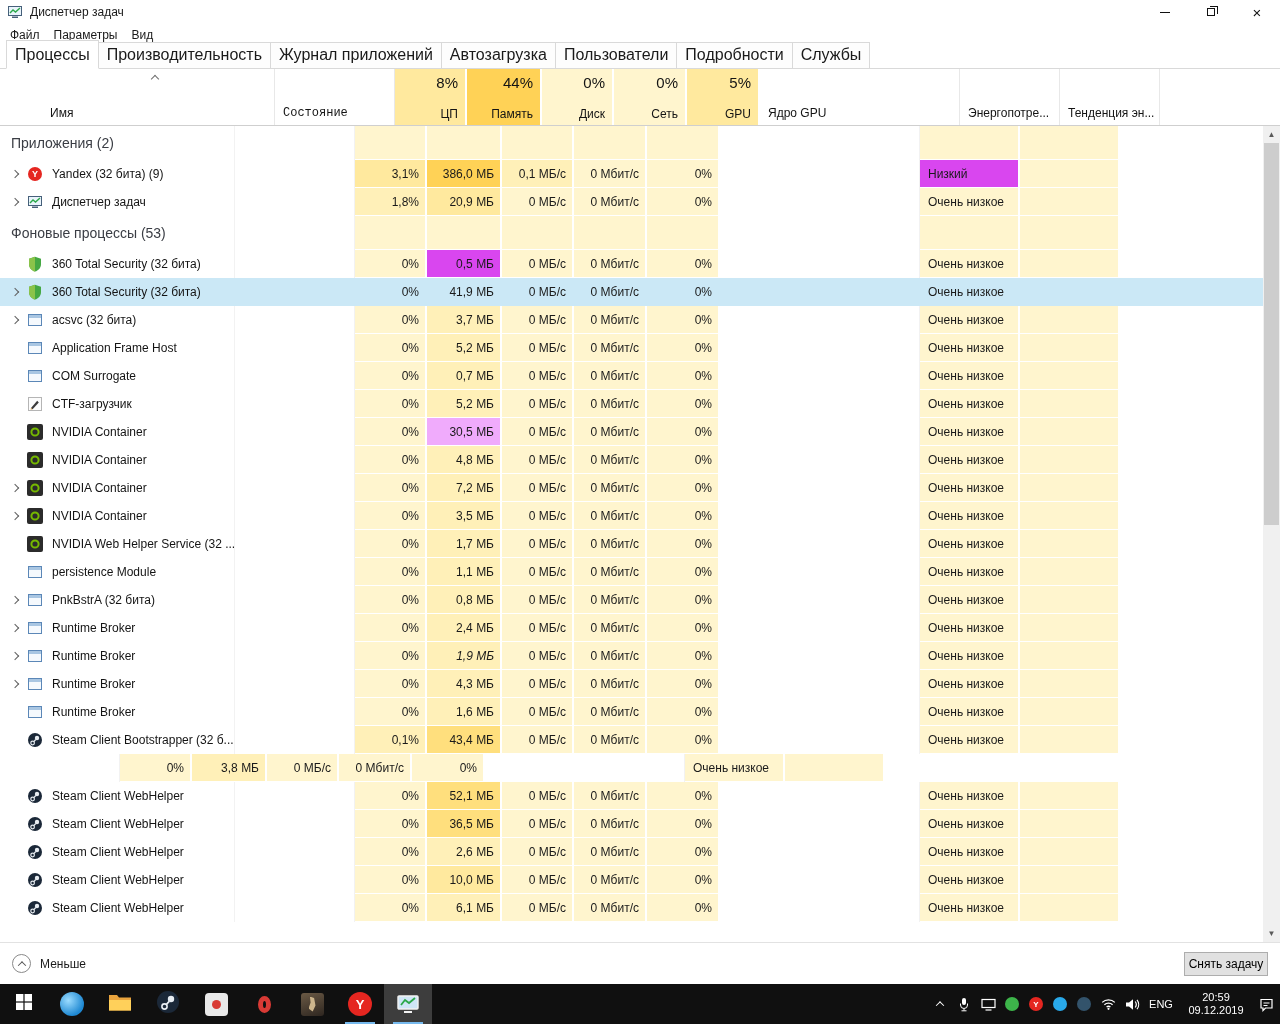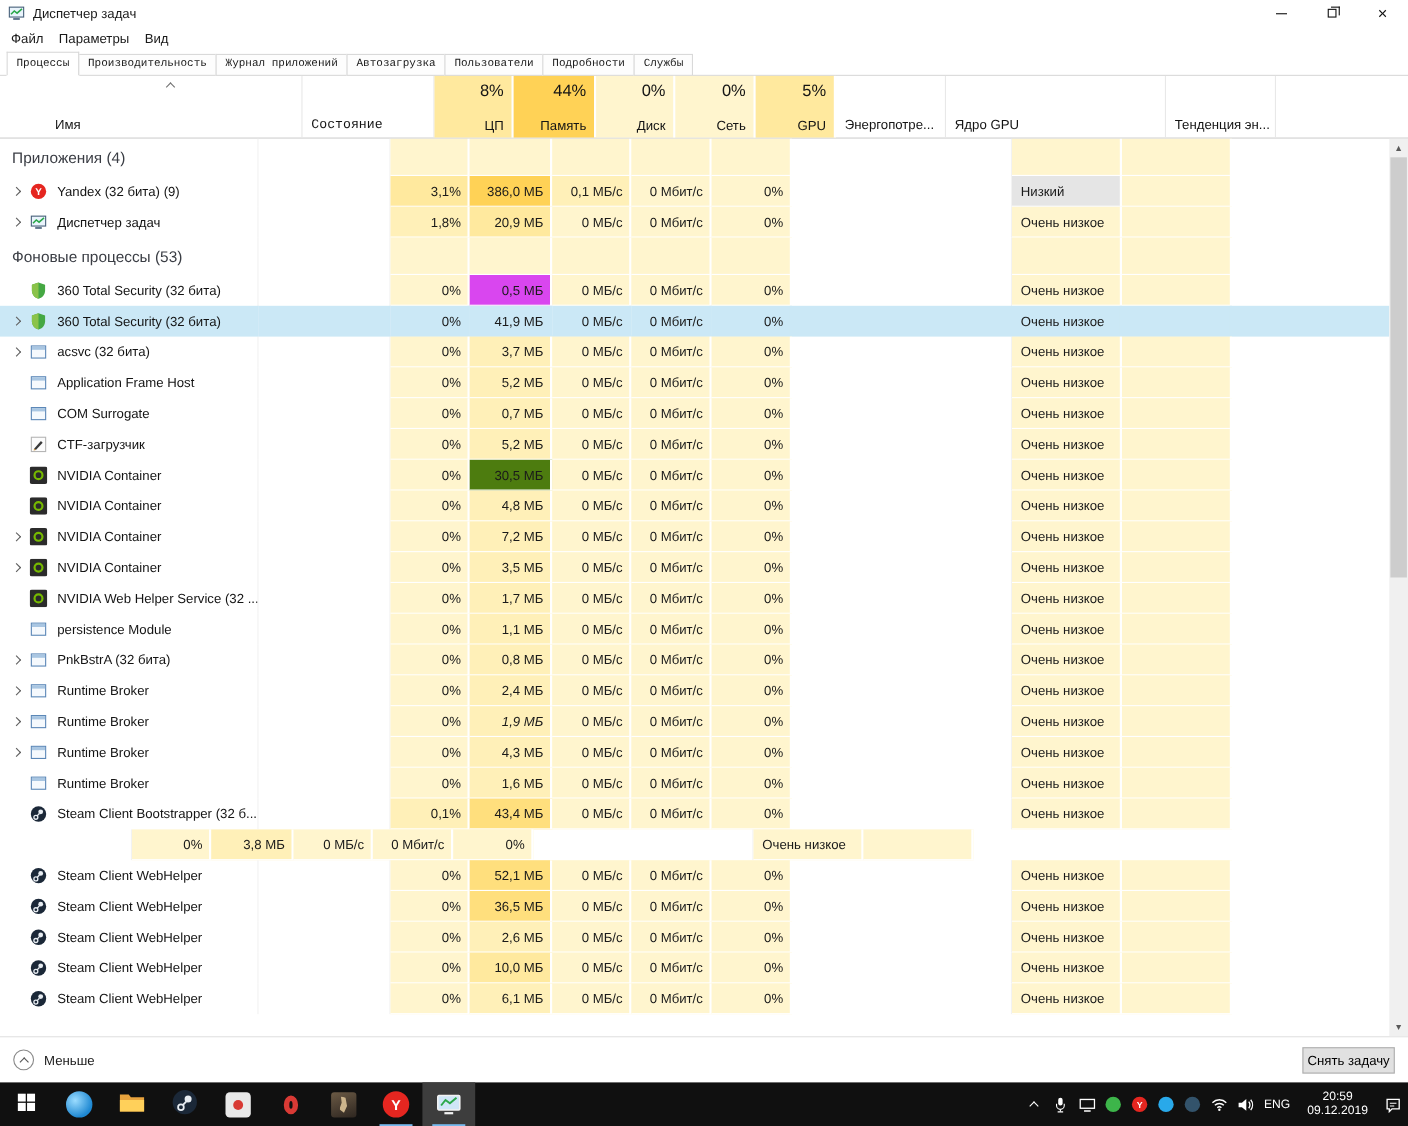--- a/index.html
+++ b/index.html
@@ -18,21 +18,21 @@
   .restore-glyph{position:relative;width:8px;height:8px;border:1px solid #111;background:#fff;}
   .restore-glyph::before{content:'';position:absolute;top:-3px;left:2px;width:7px;height:7px;border:1px solid #111;border-left:none;border-bottom:none;}
   .close-glyph{font-size:15px;line-height:1;color:#111;}
 
   
   .menubar{height:21px;flex:none;display:flex;align-items:center;padding-left:3px;font-size:12px;}
   .menu-item{padding:2px 7px;}
 
   
   .tabbar{height:24px;flex:none;display:flex;align-items:flex-end;padding-left:6px;border-bottom:1px solid #d9d9d9;}
-  .tab{font-size:10px;padding:3px 8px 4px;background:#fdfdfd;border:1px solid #d9d9d9;margin-right:-1px;margin-bottom:-1px;white-space:nowrap;font-family:Liberation Mono, monospace;}
+  .tab{font-size:16px;padding:3px 8px 4px;background:#fdfdfd;border:1px solid #d9d9d9;margin-right:-1px;margin-bottom:-1px;white-space:nowrap;}
   .tab.active{background:#fff;border-bottom:1px solid #fff;padding-top:5px;position:relative;z-index:2;}
 
   
   .col-name{width:235px;}.col-status{width:120px;font-family:Liberation Mono, monospace;}.col-cpu{width:72px;}.col-mem{width:75px;}
   .col-disk{width:72px;}.col-net{width:73px;}.col-gpu{width:73px;}.col-eng{width:200px;}
   .col-power{width:100px;}.col-trend{width:100px;}
 
   
   .thead{height:57px;flex:none;display:flex;border-bottom:1px solid #cfcfcf;}
   .hcell{border-right:1px solid #e8e8e8;display:flex;flex:none;}
@@ -165,36 +165,36 @@
         <span class="hlabel">Диск</span>
       </div>
     <div class="hcell heat col-net" style="background: rgb(255, 245, 206);">
         <span class="pct">0%</span>
         <span class="hlabel">Сеть</span>
       </div>
     <div class="hcell heat col-gpu" style="background: rgb(255, 233, 158);">
         <span class="pct">5%</span>
         <span class="hlabel">GPU</span>
       </div>
+    <div class="hcell h-text col-eng">
+        <span class="hlabel">Ядро GPU</span>
+      </div>
     <div class="hcell h-text col-power">
         <span class="hlabel">Энергопотре...</span>
       </div>
-    <div class="hcell h-text col-eng">
-        <span class="hlabel">Ядро GPU</span>
-      </div>
     <div class="hcell h-text col-trend">
         <span class="hlabel">Тенденция эн...</span>
       </div>
     <div class="hcell h-fill"></div>
   </div>
 
   <div class="tbody">
     <div class="row group-row">
         <div class="cell col-name">
-          <span class="group-label">Приложения (4)</span>
+          <span class="group-label">Приложения (2)</span>
         </div>
         <div class="cell col-status"></div>
         <div class="cell heat col-cpu" style="background: rgb(255, 245, 206);"></div>
         <div class="cell heat col-mem" style="background: rgb(255, 245, 206);"></div>
         <div class="cell heat col-disk" style="background: rgb(255, 245, 206);"></div>
         <div class="cell heat col-net" style="background: rgb(255, 245, 206);"></div>
         <div class="cell heat col-gpu" style="background: rgb(255, 245, 206);"></div>
         <div class="cell col-eng"></div>
         <div class="cell heat left col-power" style="background: rgb(255, 245, 206);"></div>
         <div class="cell heat col-trend" style="background: rgb(255, 245, 206);"></div>
@@ -211,21 +211,21 @@
           </span>
           <span class="pname">Yandex (32 бита) (9)</span>
         </div>
         <div class="cell col-status"></div>
         <div class="cell heat col-cpu" style="background: rgb(255, 233, 158);">3,1%</div>
         <div class="cell heat col-mem" style="background: rgb(255, 210, 86);">386,0 МБ</div>
         <div class="cell heat col-disk" style="background: rgb(255, 240, 184);">0,1 МБ/с</div>
         <div class="cell heat col-net" style="background: rgb(255, 245, 206);">0 Мбит/с</div>
         <div class="cell heat col-gpu" style="background: rgb(255, 245, 206);">0%</div>
         <div class="cell col-eng"></div>
-        <div class="cell heat left col-power" style="background: #e5e5e5;">Низкий</div>
+        <div class="cell heat left col-power" style="background: #d946ef;">Низкий</div>
         <div class="cell heat col-trend" style="background: rgb(255, 245, 206);"></div>
         <div class="cell fill"></div>
       </div>
       <div class="row proc-row">
         <div class="cell col-name">
           <span class="chev"></span>
           <span class="picon">
             <svg width="16" height="16">
               <rect x="1.5" y="2.5" width="13" height="9" fill="#eaf4fc" stroke="#46607a"></rect>
               <polyline points="3,9 6,6 8.5,8 13,4" stroke="#2ba84a" stroke-width="1.4" fill="none"></polyline>
@@ -399,21 +399,21 @@
           <span class="picon">
             <svg width="16" height="16">
               <rect width="16" height="16" rx="2" fill="#2b2b2b"></rect>
               <circle cx="8" cy="8" r="3.6" fill="none" stroke="#76b900" stroke-width="2"></circle>
             </svg>
           </span>
           <span class="pname">NVIDIA Container</span>
         </div>
         <div class="cell col-status"></div>
         <div class="cell heat col-cpu" style="background: rgb(255, 245, 206);">0%</div>
-        <div class="cell heat col-mem" style="background: #4d7c0f;">30,5 МБ</div>
+        <div class="cell heat col-mem" style="background: #f0abfc;">30,5 МБ</div>
         <div class="cell heat col-disk" style="background: rgb(255, 245, 206);">0 МБ/с</div>
         <div class="cell heat col-net" style="background: rgb(255, 245, 206);">0 Мбит/с</div>
         <div class="cell heat col-gpu" style="background: rgb(255, 245, 206);">0%</div>
         <div class="cell col-eng"></div>
         <div class="cell heat left col-power" style="background: rgb(255, 245, 206);">Очень низкое</div>
         <div class="cell heat col-trend" style="background: rgb(255, 245, 206);"></div>
         <div class="cell fill"></div>
       </div>
       <div class="row proc-row">
         <div class="cell col-name">

